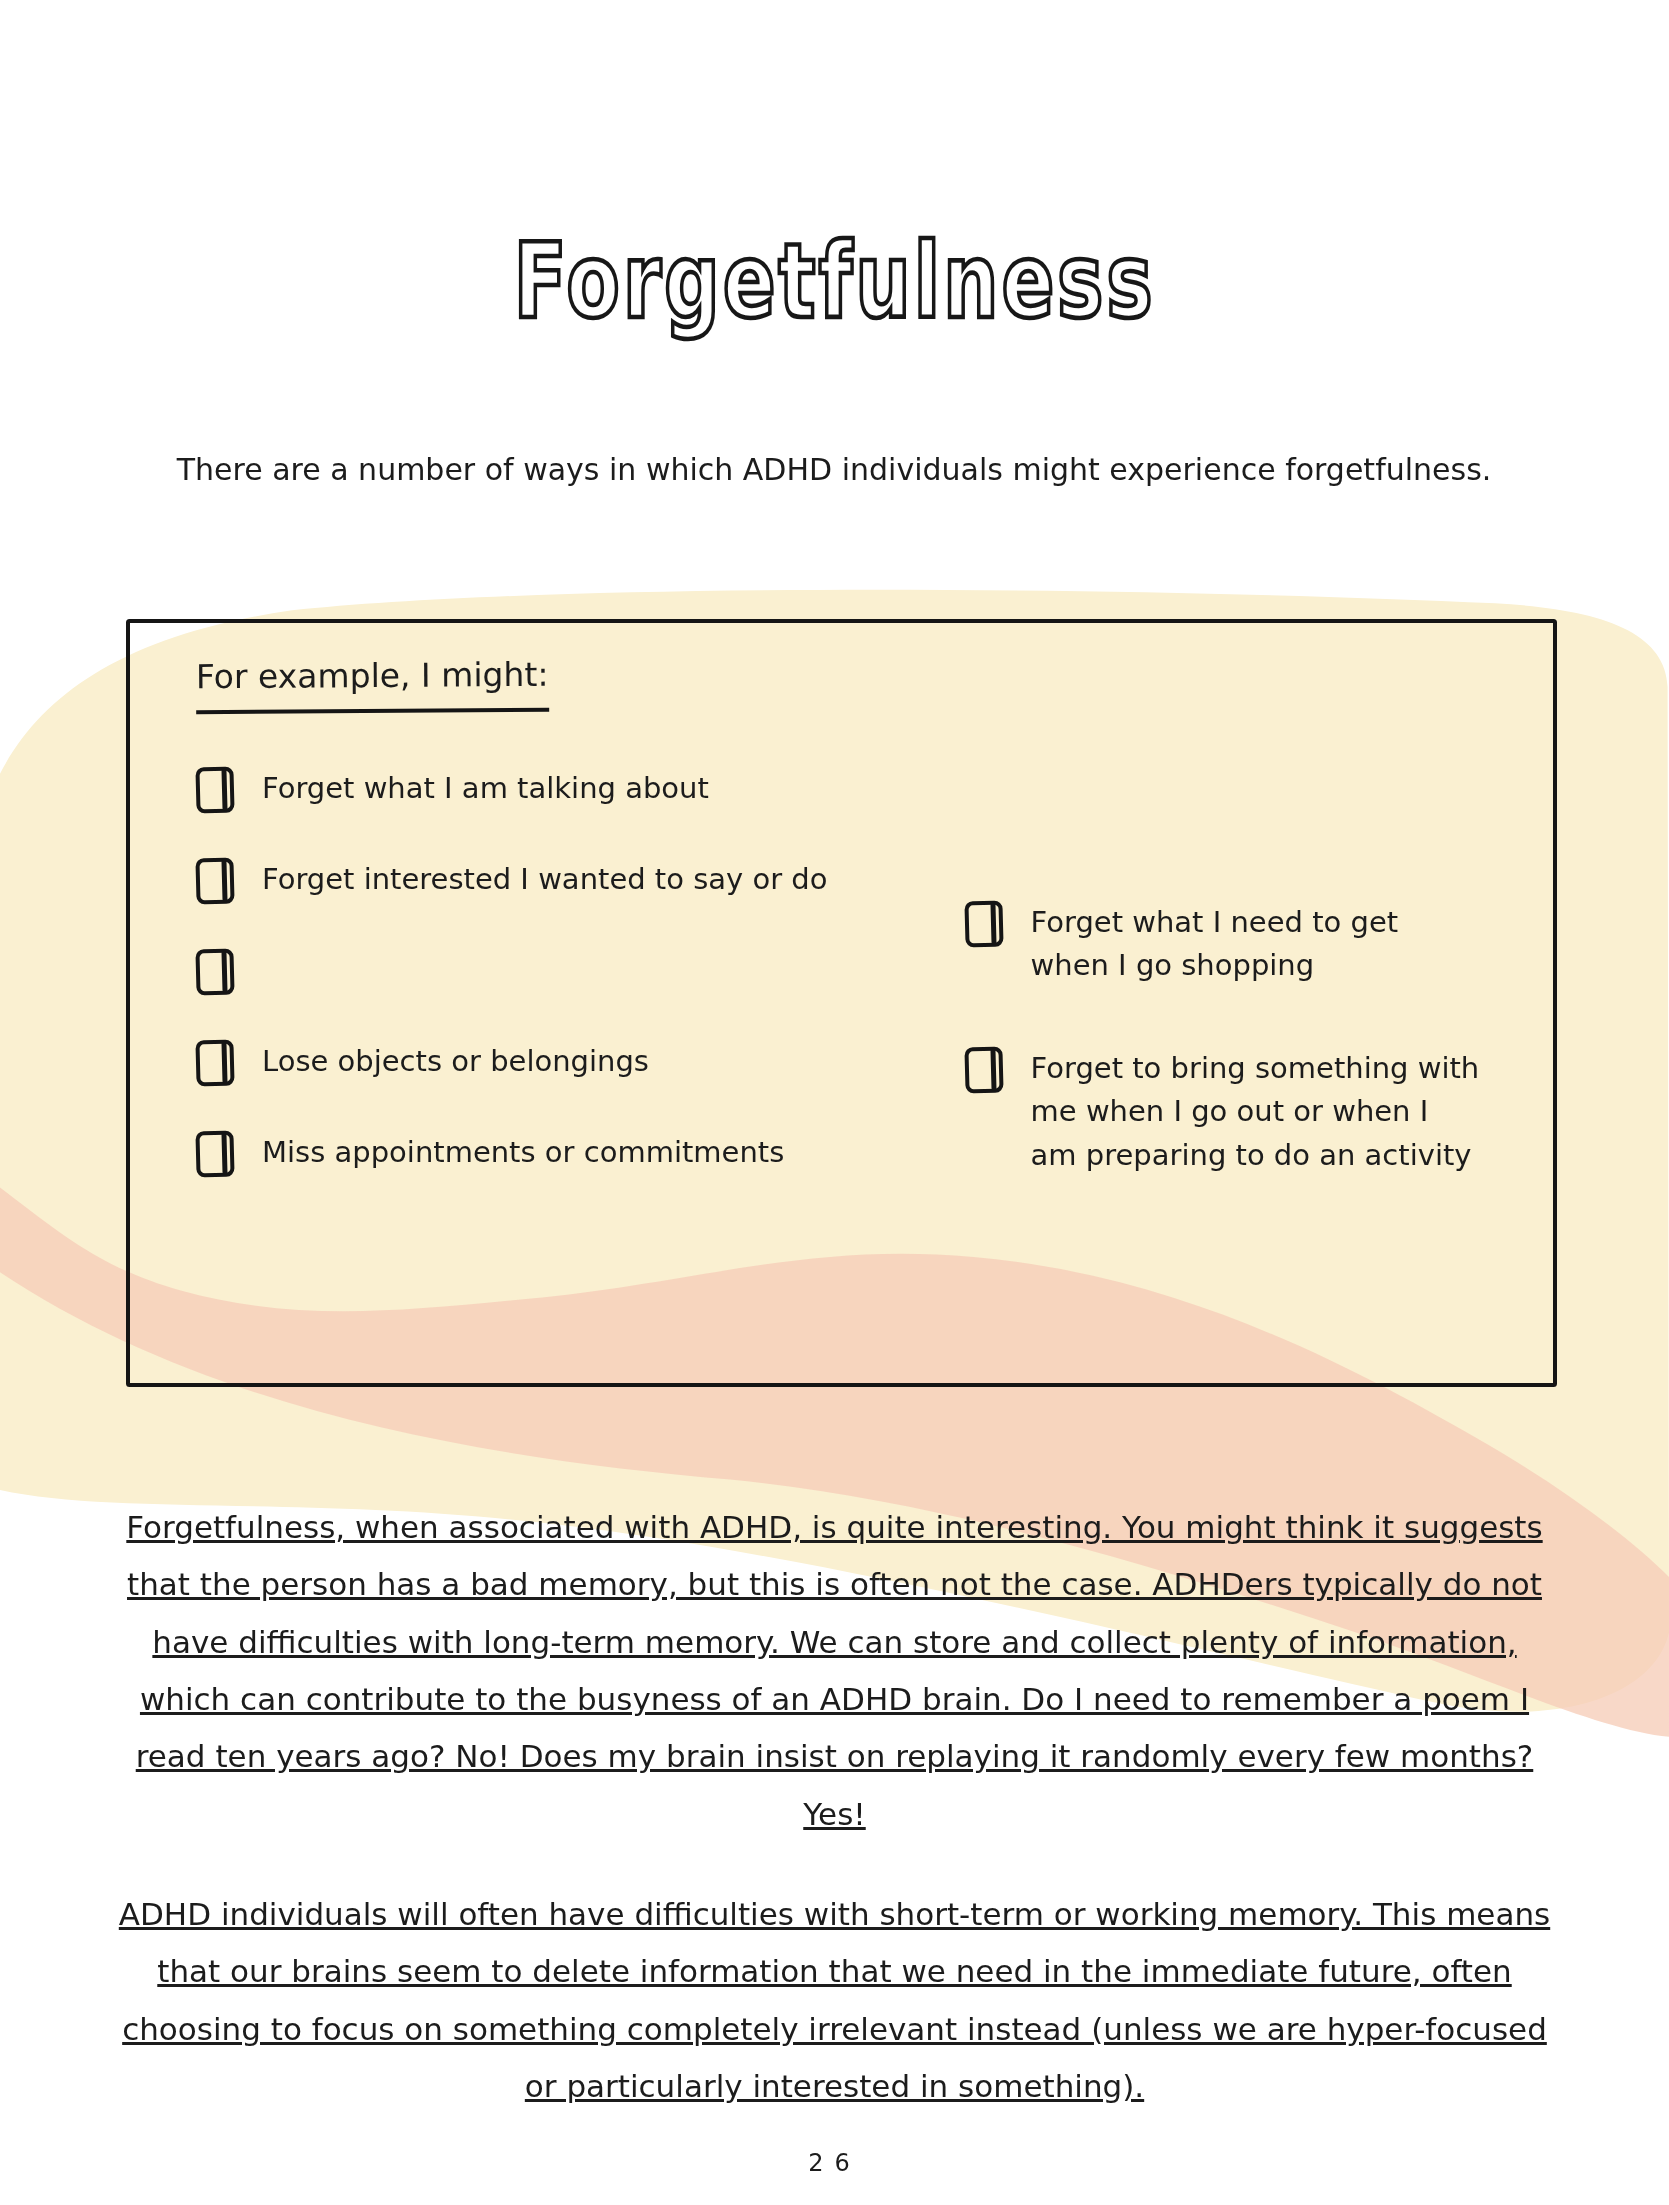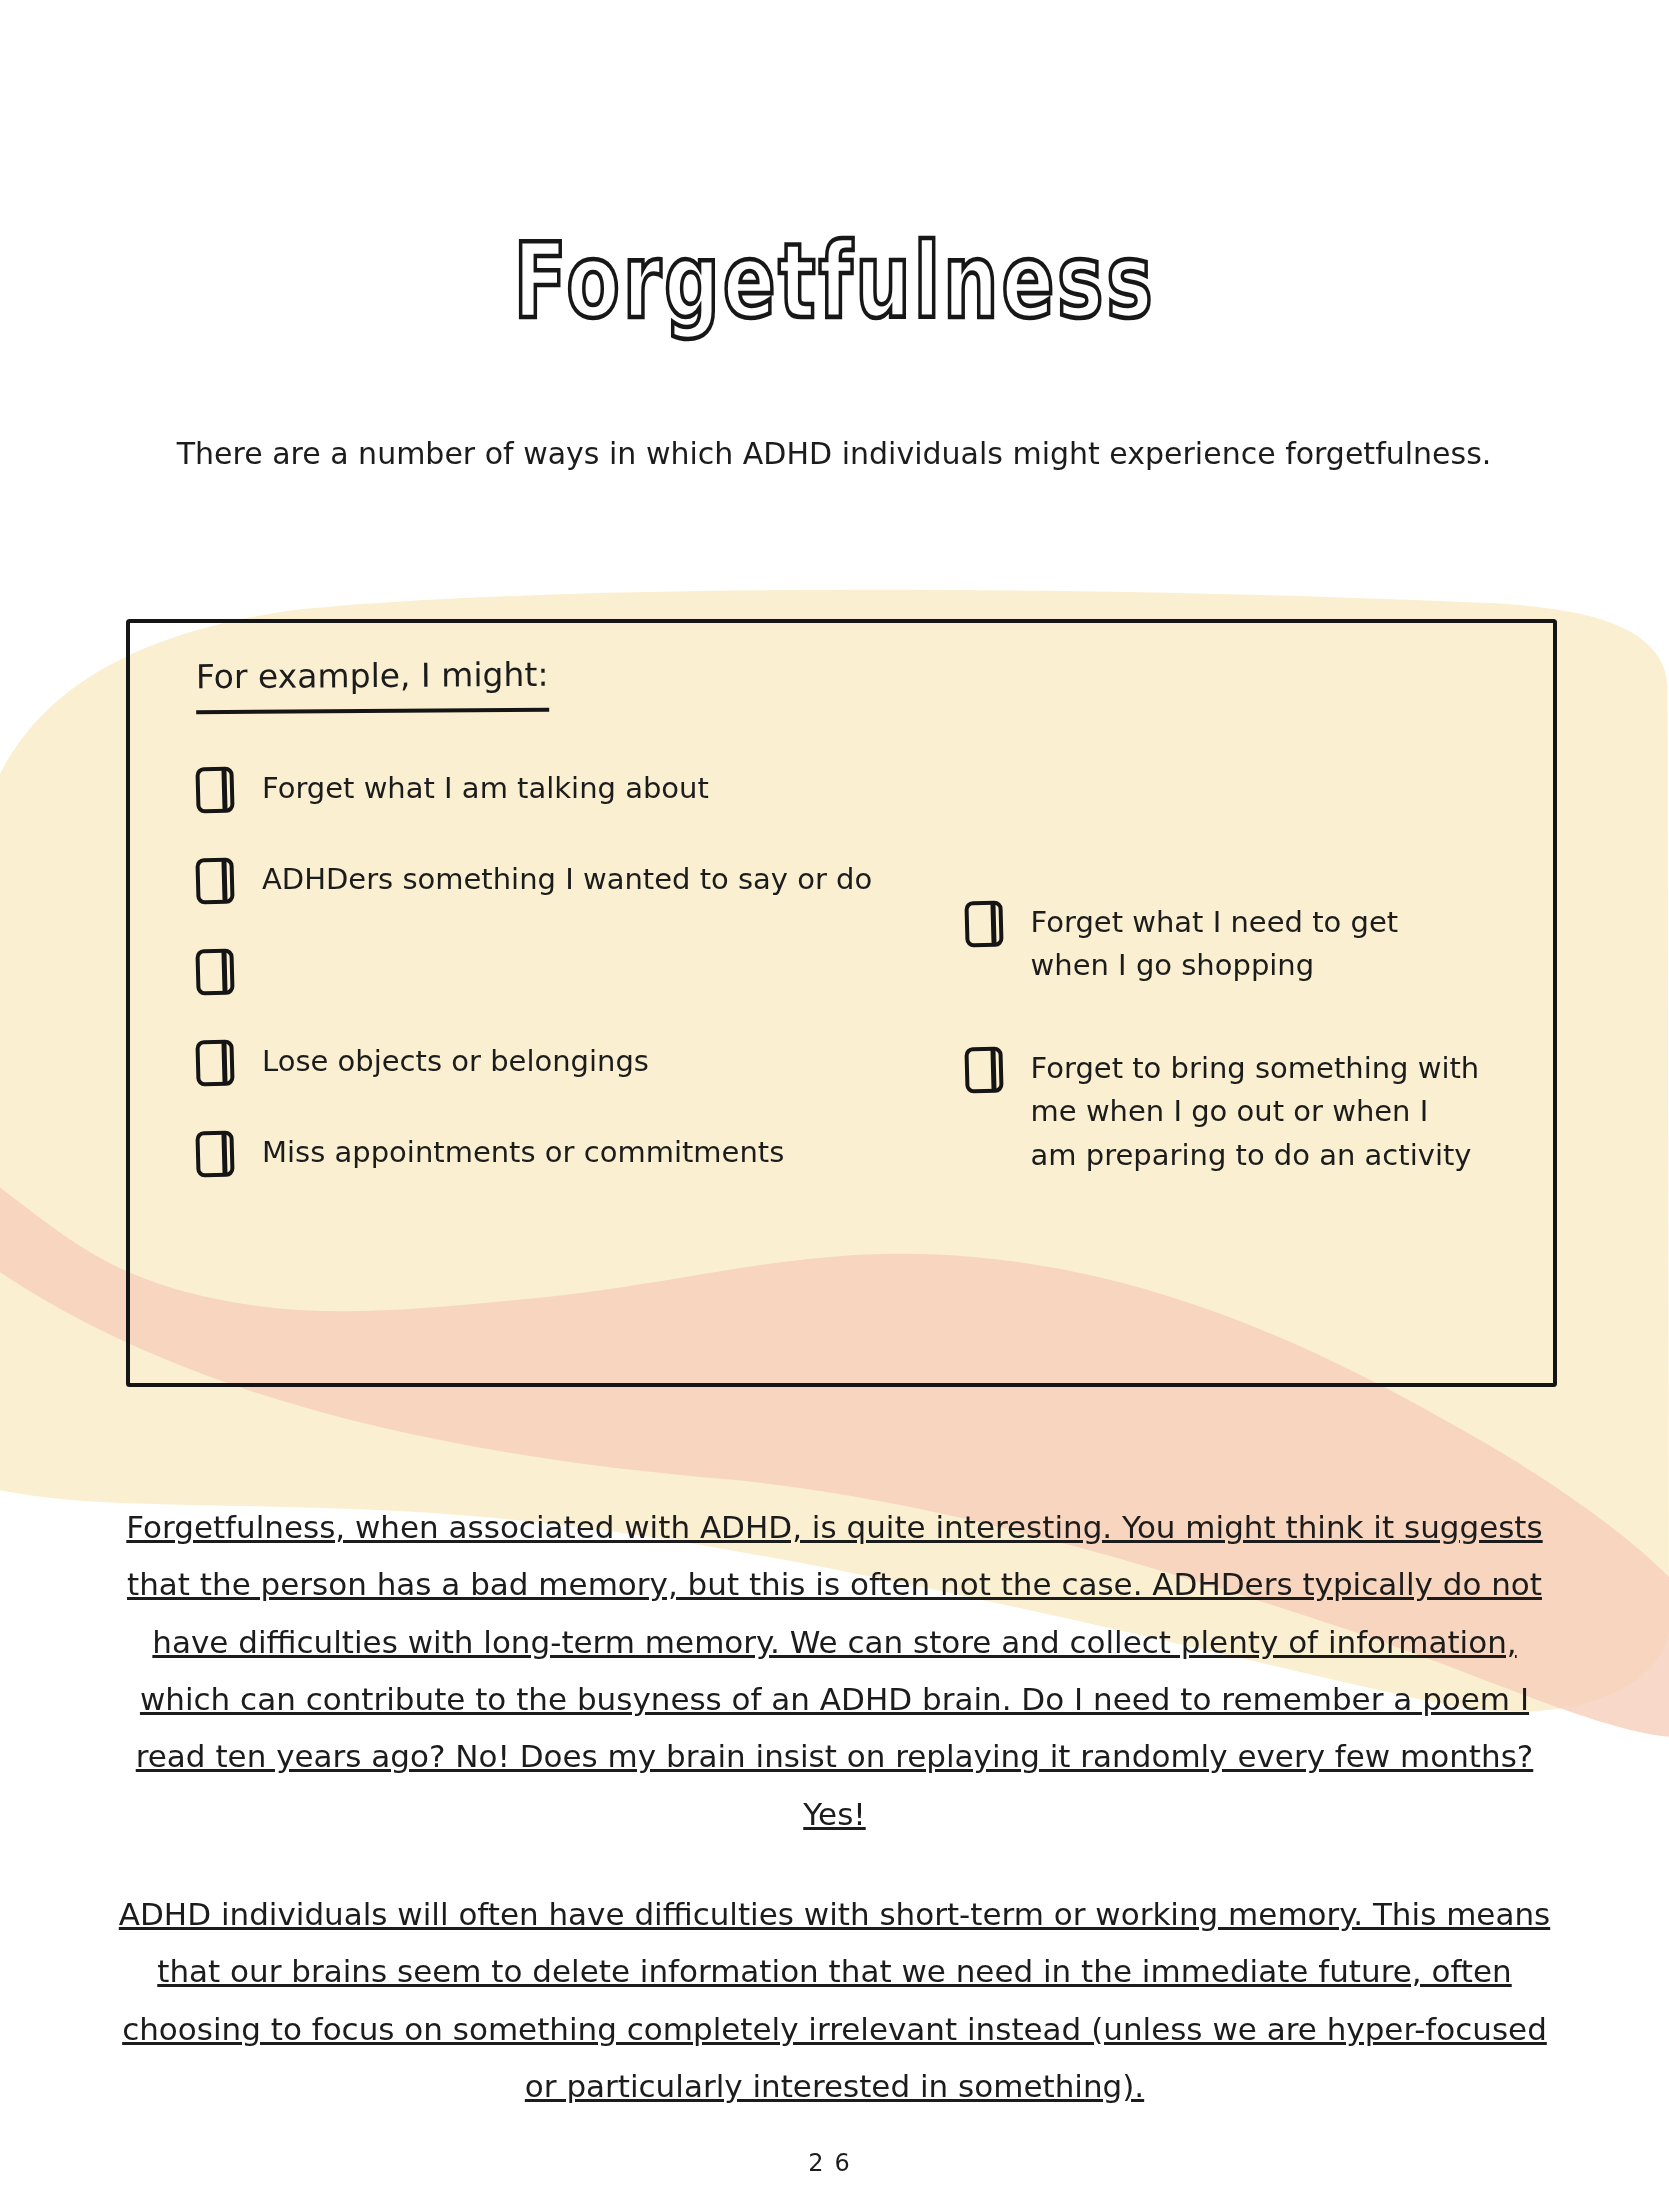--- a/index.html
+++ b/index.html
@@ -19,21 +19,21 @@
     position:absolute;top:175px;left:0;width:100%;
     text-align:center;
     font-size:78px;font-weight:bold;letter-spacing:2.8px;
     color:#ffffff;
     -webkit-text-stroke:3.5px #171717;
     transform:scaleY(1.32);transform-origin:top center;
     z-index:2;
   }
   
   .intro{
-    position:absolute;top:386px;left:83px;width:1502px;
+    position:absolute;top:402px;left:83px;width:1502px;
     text-align:center;font-size:30px;line-height:1.4;
     z-index:2;
   }
   
   .example-box{
     position:absolute;left:126px;top:572px;width:1431px;height:768px;
     border:4.9px solid #151515;border-radius:3.5px;
     box-sizing:border-box;
     padding:33px 49px 0 66px;
     z-index:2;
@@ -120,21 +120,21 @@
 
     <div class="columns">
 
       <div class="col col-left">
         <div class="check-item">
           <span class="cb"></span>
           <span class="check-label">Forget what I am talking about</span>
         </div>
         <div class="check-item">
           <span class="cb"></span>
-          <span class="check-label">ADHDers something I wanted to say or do</span>
+          <span class="check-label">Forget interested I wanted to say or do</span>
         </div>
         <div class="check-item">
           <span class="cb"></span>
         </div>
         <div class="check-item">
           <span class="cb"></span>
           <span class="check-label">Lose objects or belongings</span>
         </div>
         <div class="check-item">
           <span class="cb"></span>

